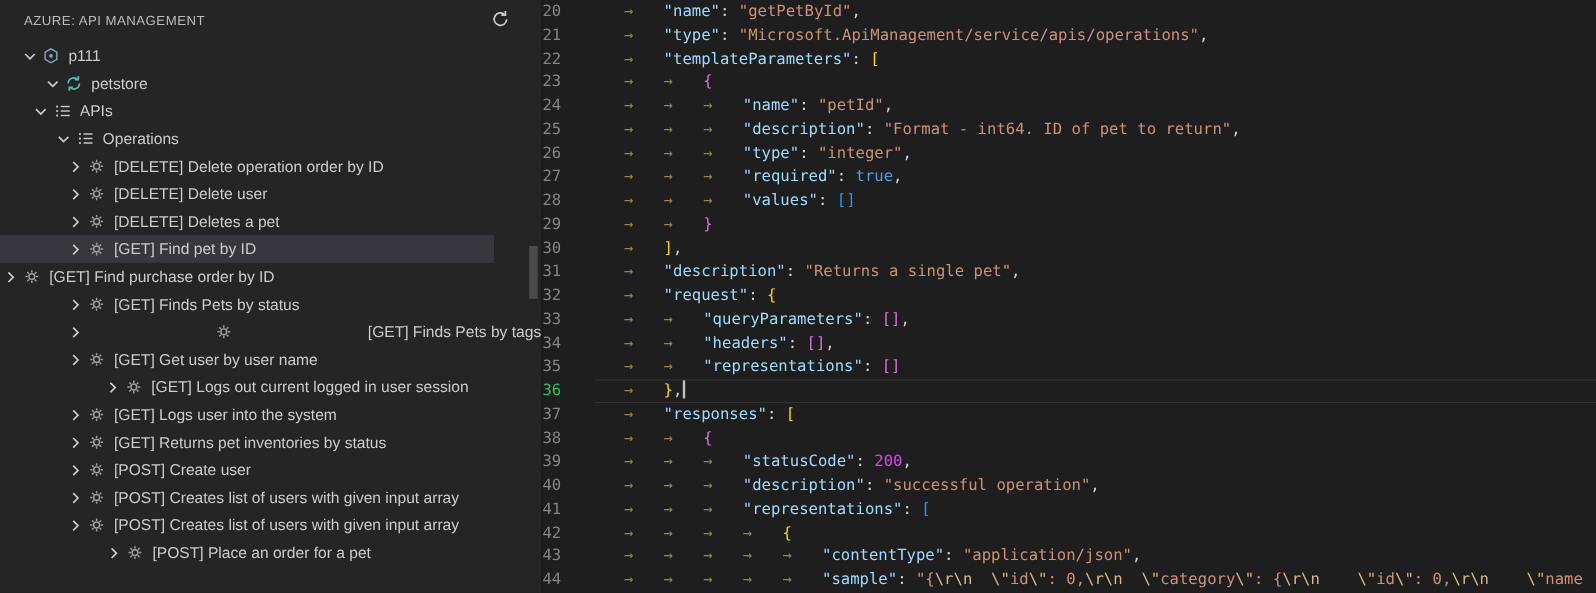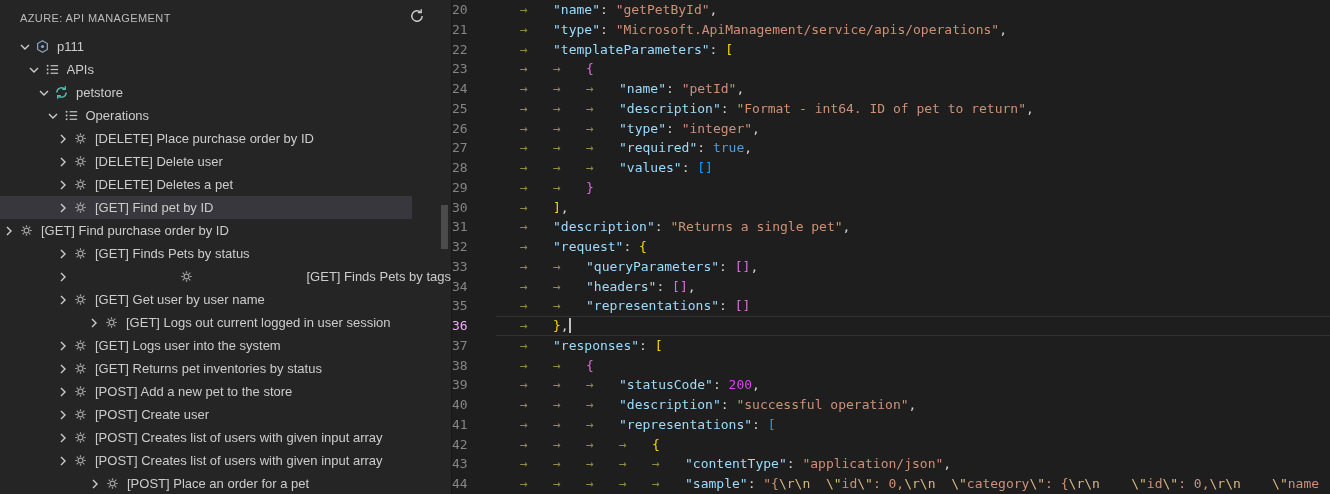--- a/index.html
+++ b/index.html
@@ -23,21 +23,21 @@
     flex:none;margin-right:5px}
   .tree-label{overflow:hidden;text-overflow:ellipsis}
   .tree-scrollbar{position:absolute;right:3px;top:205px;width:7px;height:44px;
     background:rgba(121,121,121,.45)}
 
   
   .editor{flex:1;background:#1e1e1e;overflow:hidden;
     font-family:"DejaVu Sans Mono","Liberation Mono",monospace;font-size:13px}
   .code-line{display:flex;height:19.76px;line-height:19.76px;white-space:pre}
   .gutter{width:44px;text-align:left;color:#858585;flex:none}
-  .code-line.current .gutter{color:#f0abfc}
+  .code-line.current .gutter{color:#22c55e}
   .content{flex:1;padding-left:24px;white-space:pre;color:#d4d4d4}
   .code-line.current .content{box-shadow:inset 0 1px 0 #323232,inset 0 -1px 0 #323232}
   .tab{display:inline-block;width:33px;color:#9d944c;opacity:.9}
   .tk-key{color:#9cdcfe}
   .tk-str{color:#ce9178}
   .tk-esc{color:#d7ba7d}
   .tk-num{color:#d946ef}
   .tk-kw{color:#569cd6}
   .tk-pun{color:#d4d4d4}
   .tk-b1{color:#ffd700}
@@ -69,20 +69,36 @@
             </svg>
           </span>
           <span class="tree-icon">
             <svg width="15" height="15" viewBox="0 0 16 16">
               <path d="M8 1.8l5.2 3v6.4L8 14.2l-5.2-3V4.8z" fill="none" stroke="#87a5c5" stroke-width="1.3"></path>
               <circle cx="8" cy="8" r="1.7" fill="#87a5c5"></circle>
             </svg>
           </span>
           <span class="tree-label">p111</span>
         </div>
+        <div class="tree-row" style="padding-left: 35px;">
+          <span class="chevron expanded">
+            <svg width="16" height="16" viewBox="0 0 16 16">
+              <path d="M6 4l4 4-4 4" fill="none" stroke="#cccccc" stroke-width="1.4"></path>
+            </svg>
+          </span>
+          <span class="tree-icon">
+            <svg width="15" height="15" viewBox="0 0 16 16">
+              <path d="M3 8a5 5 0 0 1 8.6-3.4" fill="none" stroke="#4ebfb0" stroke-width="1.5"></path>
+              <path d="M12 1.4v3.2H8.8" fill="none" stroke="#4ebfb0" stroke-width="1.5"></path>
+              <path d="M13 8a5 5 0 0 1-8.6 3.4" fill="none" stroke="#4ebfb0" stroke-width="1.5"></path>
+              <path d="M4 14.6v-3.2h3.2" fill="none" stroke="#4ebfb0" stroke-width="1.5"></path>
+            </svg>
+          </span>
+          <span class="tree-label">petstore</span>
+        </div>
         <div class="tree-row" style="padding-left: 25.5px;">
           <span class="chevron expanded">
             <svg width="16" height="16" viewBox="0 0 16 16">
               <path d="M6 4l4 4-4 4" fill="none" stroke="#cccccc" stroke-width="1.4"></path>
             </svg>
           </span>
           <span class="tree-icon">
             <svg width="15" height="15" viewBox="0 0 16 16">
               <g stroke="#c5c5c5" stroke-width="1.3">
                 <line x1="6" y1="4" x2="14" y2="4"></line>
@@ -91,36 +107,20 @@
               </g>
               <g fill="#c5c5c5">
                 <circle cx="2.8" cy="4" r="1"></circle>
                 <circle cx="2.8" cy="8" r="1"></circle>
                 <circle cx="2.8" cy="12" r="1"></circle>
               </g>
             </svg>
           </span>
           <span class="tree-label">APIs</span>
         </div>
-        <div class="tree-row" style="padding-left: 35px;">
-          <span class="chevron expanded">
-            <svg width="16" height="16" viewBox="0 0 16 16">
-              <path d="M6 4l4 4-4 4" fill="none" stroke="#cccccc" stroke-width="1.4"></path>
-            </svg>
-          </span>
-          <span class="tree-icon">
-            <svg width="15" height="15" viewBox="0 0 16 16">
-              <path d="M3 8a5 5 0 0 1 8.6-3.4" fill="none" stroke="#4ebfb0" stroke-width="1.5"></path>
-              <path d="M12 1.4v3.2H8.8" fill="none" stroke="#4ebfb0" stroke-width="1.5"></path>
-              <path d="M13 8a5 5 0 0 1-8.6 3.4" fill="none" stroke="#4ebfb0" stroke-width="1.5"></path>
-              <path d="M4 14.6v-3.2h3.2" fill="none" stroke="#4ebfb0" stroke-width="1.5"></path>
-            </svg>
-          </span>
-          <span class="tree-label">petstore</span>
-        </div>
         <div class="tree-row" style="padding-left: 44.5px;">
           <span class="chevron expanded">
             <svg width="16" height="16" viewBox="0 0 16 16">
               <path d="M6 4l4 4-4 4" fill="none" stroke="#cccccc" stroke-width="1.4"></path>
             </svg>
           </span>
           <span class="tree-icon">
             <svg width="15" height="15" viewBox="0 0 16 16">
               <g stroke="#c5c5c5" stroke-width="1.3">
                 <line x1="6" y1="4" x2="14" y2="4"></line>
@@ -143,21 +143,21 @@
             </svg>
           </span>
           <span class="tree-icon">
             <svg width="13" height="13" viewBox="0 0 16 16">
               <g stroke="#a0a0a0" stroke-width="1.5" fill="none">
                 <circle cx="8" cy="8" r="3"></circle>
                 <path d="M8 1.4v2.4M8 12.2v2.4M1.4 8h2.4M12.2 8h2.4M3.3 3.3l1.7 1.7M11 11l1.7 1.7M12.7 3.3L11 5M5 11l-1.7 1.7"></path>
               </g>
             </svg>
           </span>
-          <span class="tree-label">[DELETE] Place purchase order by ID</span>
+          <span class="tree-label">[DELETE] Delete operation order by ID</span>
         </div>
         <div class="tree-row" style="padding-left: 54px;">
           <span class="chevron">
             <svg width="16" height="16" viewBox="0 0 16 16">
               <path d="M6 4l4 4-4 4" fill="none" stroke="#cccccc" stroke-width="1.4"></path>
             </svg>
           </span>
           <span class="tree-icon">
             <svg width="13" height="13" viewBox="0 0 16 16">
               <g stroke="#a0a0a0" stroke-width="1.5" fill="none">
@@ -304,36 +304,20 @@
           </span>
           <span class="tree-icon">
             <svg width="13" height="13" viewBox="0 0 16 16">
               <g stroke="#a0a0a0" stroke-width="1.5" fill="none">
                 <circle cx="8" cy="8" r="3"></circle>
                 <path d="M8 1.4v2.4M8 12.2v2.4M1.4 8h2.4M12.2 8h2.4M3.3 3.3l1.7 1.7M11 11l1.7 1.7M12.7 3.3L11 5M5 11l-1.7 1.7"></path>
               </g>
             </svg>
           </span>
           <span class="tree-label">[GET] Returns pet inventories by status</span>
-        </div>
-        <div class="tree-row" style="padding-left: 54px;">
-          <span class="chevron">
-            <svg width="16" height="16" viewBox="0 0 16 16">
-              <path d="M6 4l4 4-4 4" fill="none" stroke="#cccccc" stroke-width="1.4"></path>
-            </svg>
-          </span>
-          <span class="tree-icon">
-            <svg width="13" height="13" viewBox="0 0 16 16">
-              <g stroke="#a0a0a0" stroke-width="1.5" fill="none">
-                <circle cx="8" cy="8" r="3"></circle>
-                <path d="M8 1.4v2.4M8 12.2v2.4M1.4 8h2.4M12.2 8h2.4M3.3 3.3l1.7 1.7M11 11l1.7 1.7M12.7 3.3L11 5M5 11l-1.7 1.7"></path>
-              </g>
-            </svg>
-          </span>
-          <span class="tree-label">[POST] Add a new pet to the store</span>
         </div>
         <div class="tree-row" style="padding-left: 54px;">
           <span class="chevron">
             <svg width="16" height="16" viewBox="0 0 16 16">
               <path d="M6 4l4 4-4 4" fill="none" stroke="#cccccc" stroke-width="1.4"></path>
             </svg>
           </span>
           <span class="tree-icon">
             <svg width="13" height="13" viewBox="0 0 16 16">
               <g stroke="#a0a0a0" stroke-width="1.5" fill="none">

